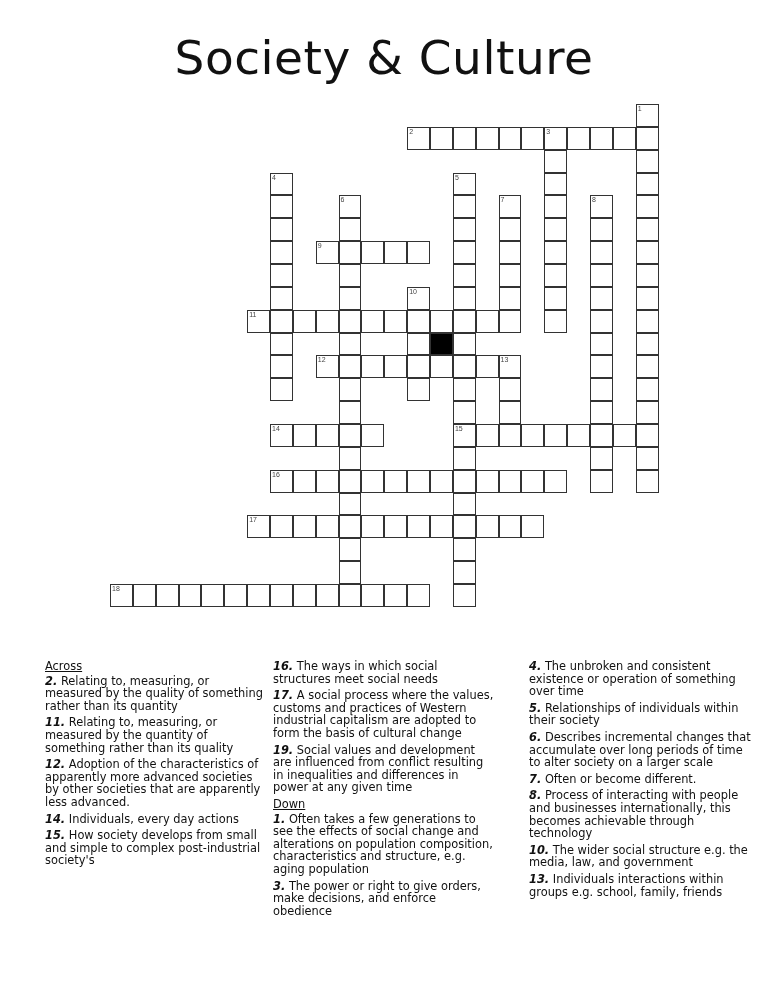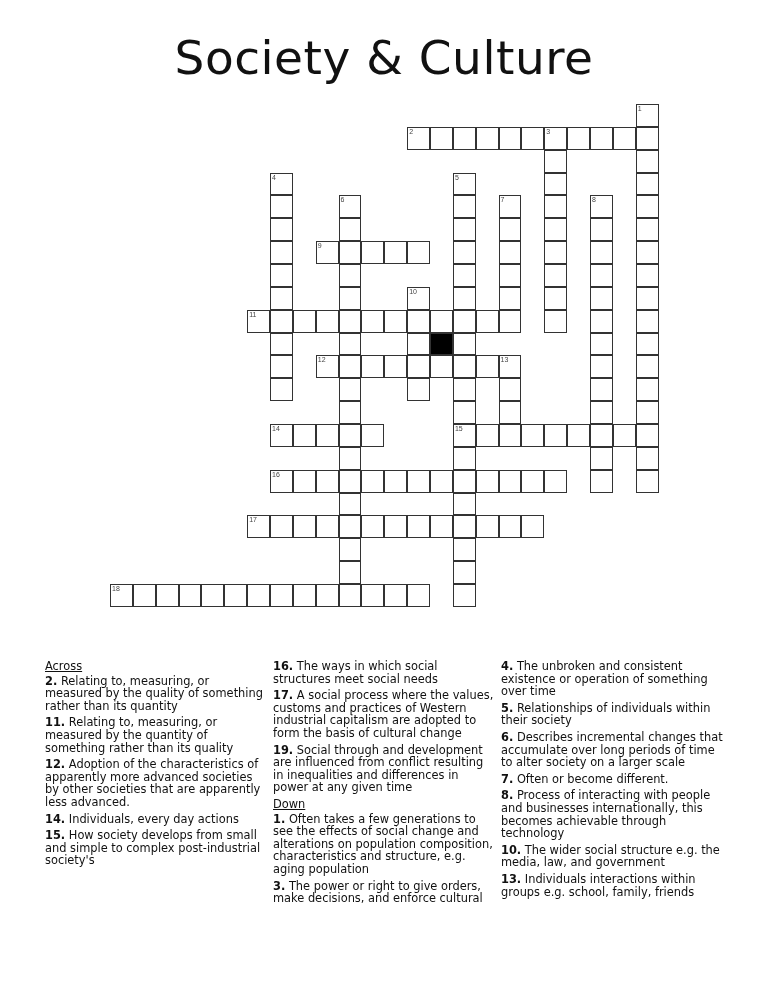--- a/index.html
+++ b/index.html
@@ -5,24 +5,24 @@
   html, body { margin: 0; padding: 0; background: #fff; }
   body { width: 768px; height: 994px; position: relative; overflow: hidden; font-family: "DejaVu Sans", sans-serif; color: #111; }
   .title { position: absolute; left: 0; top: 30px; width: 768px; text-align: center; font-size: 47px; font-family: "DejaVu Sans", sans-serif; font-weight: normal; letter-spacing: 0.5px; }
   #grid { position: absolute; left: 110px; top: 104px; width: 549px; height: 503px; }
   .cell { position: absolute; width: 22.86px; height: 22.86px; box-sizing: border-box; border: 1.2px solid #333; background: #fff; }
   .cell.black { background: #000; }
   .cell .num { position: absolute; left: 1px; top: 0px; font-size: 7px; color: #444; font-family: "Liberation Sans", sans-serif; line-height: 8px; }
   .col { position: absolute; top: 660px; font-size: 11.4px; line-height: 12.6px; font-family: "DejaVu Sans", sans-serif; }
   .col.c1 { left: 45px; width: 222px; }
   .col.c2 { left: 273px; width: 222px; }
-  .col.c3 { left: 501px; width: 222px; }
+  .col.c3 { left: 529px; width: 222px; }
   .head { font-weight: normal; text-decoration: underline; margin-bottom: 2px; display: block; }
   .clue { margin-bottom: 4px; }
-  .clue b { font-weight: bold; }
+  .clue b { font-weight: bold; font-style: italic; }
 </style>
 </head>
 <body>
 
 <div class="title">Society &amp; Culture</div>
 
 <div id="grid">
     <div class="cell" style="left: 525.78px; top: 0px;">
       <span class="num">1</span>
     </div>
@@ -237,24 +237,24 @@
   <div class="clue"><b>2.</b> <span>Relating to, measuring, or measured by the quality of something rather than its quantity</span></div>
   <div class="clue"><b>11.</b> <span>Relating to, measuring, or measured by the quantity of something rather than its quality</span></div>
   <div class="clue"><b>12.</b> <span>Adoption of the characteristics of apparently more advanced societies by other societies that are apparently less advanced.</span></div>
   <div class="clue"><b>14.</b> <span>Individuals, every day actions</span></div>
   <div class="clue"><b>15.</b> <span>How society develops from small and simple to complex post-industrial society's</span></div>
 </div>
 
 <div class="col c2">
   <div class="clue"><b>16.</b> <span>The ways in which social structures meet social needs</span></div>
   <div class="clue"><b>17.</b> <span>A social process where the values, customs and practices of Western industrial capitalism are adopted to form the basis of cultural change</span></div>
-  <div class="clue"><b>19.</b> <span>Social through and development are influenced from conflict resulting in inequalities and differences in power at any given time</span></div>
+  <div class="clue"><b>19.</b> <span>Social values and development are influenced from conflict resulting in inequalities and differences in power at any given time</span></div>
   <span class="head">Down</span>
   <div class="clue"><b>1.</b> <span>Often takes a few generations to see the effects of social change and alterations on population composition, characteristics and structure, e.g. aging population</span></div>
-  <div class="clue"><b>3.</b> <span>The power or right to give orders, make decisions, and enforce cultural</span></div>
+  <div class="clue"><b>3.</b> <span>The power or right to give orders, make decisions, and enforce obedience</span></div>
 </div>
 
 <div class="col c3">
   <div class="clue"><b>4.</b> <span>The unbroken and consistent existence or operation of something over time</span></div>
   <div class="clue"><b>5.</b> <span>Relationships of individuals within their society</span></div>
   <div class="clue"><b>6.</b> <span>Describes incremental changes that accumulate over long periods of time to alter society on a larger scale</span></div>
   <div class="clue"><b>7.</b> <span>Often or become different.</span></div>
   <div class="clue"><b>8.</b> <span>Process of interacting with people and businesses internationally, this becomes achievable through technology</span></div>
   <div class="clue"><b>10.</b> <span>The wider social structure e.g. the media, law, and government</span></div>
   <div class="clue"><b>13.</b> <span>Individuals interactions within groups e.g. school, family, friends</span></div>

